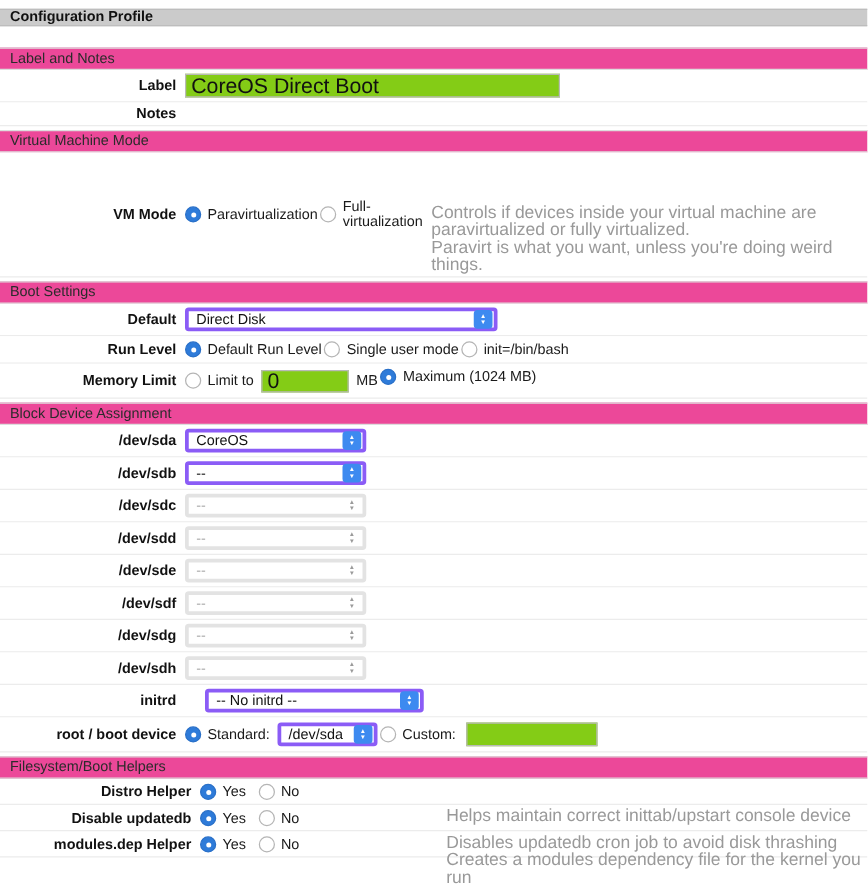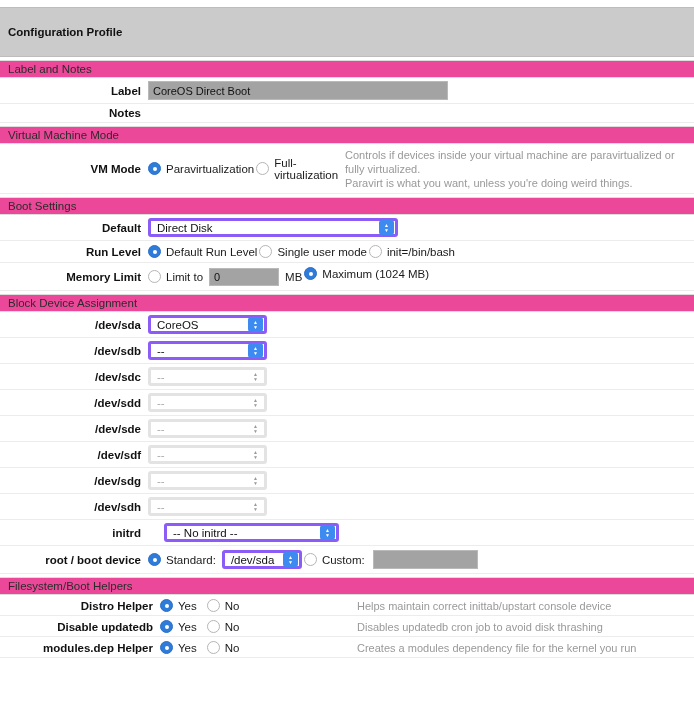--- a/index.html
+++ b/index.html
@@ -5,43 +5,43 @@
   * { margin:0; padding:0; box-sizing:border-box; }
   html,body { background:#fff; }
   body {
     width:694px; height:708px; overflow:hidden;
     font-family:"Liberation Sans","DejaVu Sans",sans-serif;
     font-size:11.5px; color:#1a1a1a;
     padding-top:7px;
   }
   .page-header {
     background:#cbcbcb; border-top:1px solid #bdbdbd; border-bottom:1px solid #bdbdbd;
-    font-weight:bold; padding:18px 8px; margin-bottom:3px; color:#111;
+    font-weight:bold; padding:0 8px; margin-bottom:17px; color:#111;
   }
   .section-bar {
     background:#ec4899; border-top:1px solid #ddd; border-bottom:1px solid #ddd;
     padding:2px 8px; color:#2b2b2b; margin-top:3px;
   }
   .form-row {
     display:flex; align-items:center; padding:3px 0;
     border-bottom:1px solid #ececec; background:#fff;
   }
   .lbl {
     width:148px; min-width:148px; text-align:right; font-weight:bold;
     padding-right:7px; color:#111;
   }
   .ctrl { padding-left:0; display:flex; flex-direction:row; gap:2px; }
   .ctrl-fixed { width:197px; min-width:197px; }
-  .help { color:#999; font-size:11px; line-height:14px; padding-top:1px; }
+  .help { color:#999; font-size:14px; line-height:14px; padding-top:1px;margin-top:36px; }
   .inline { display:flex; align-items:center; flex-direction:row; }
 
   
   .inp {
-    height:19px; border:1px solid #b9b9b9; padding:0 4px; font-size:11px;
-    font-family:"Liberation Sans","DejaVu Sans",sans-serif; color:#111; background:#a3a3a3;
+    height:19px; border:1px solid #b9b9b9; padding:0 4px; font-size:17px;
+    font-family:"Liberation Sans","DejaVu Sans",sans-serif; color:#111; background:#84cc16;
   }
   .ta {
     width:338px; height:36px; border:1px solid #b0b0b0; background:#fff;
     font-family:"DejaVu Sans Mono","Liberation Mono",monospace; font-size:10.5px;
     padding:1px 4px; position:relative; line-height:13px; color:#111;
   }
   .ta::after {
     content:""; position:absolute; right:1px; bottom:1px; width:10px; height:10px;
     background:repeating-linear-gradient(-45deg, transparent 0 2px, #b5b5b5 2px 3px);
     clip-path:polygon(100% 0, 0 100%, 100% 100%);
@@ -68,21 +68,21 @@
     padding-left:6px; color:#111; cursor:default;
   }
   .stepper {
     width:15px; height:15px; margin:1px 1px 1px 4px; border-radius:3px;
     background:#3d8af0; color:#fff; display:flex; flex-direction:column;
     align-items:center; justify-content:center; font-size:5px; line-height:4.5px; flex:none;
   }
   .sel.disabled { border-color:#e3e3e3; color:#ababab; }
   .sel.disabled .stepper { background:transparent; color:#9a9a9a; }
 
-  .w-kernel { width:250px; } .w-dev { width:119px;gap:29px; } .w-initrd { width:175px;margin-left:16px; }
+  .w-kernel { width:250px; } .w-dev { width:145px;gap:29px; } .w-initrd { width:175px;margin-left:16px; }
   .w-root { width:80px; } .w-label-input { width:300px; } .w-mem { width:70px; }
   .w-custom { width:105px; }
 
   
   .helper-row { display:flex; align-items:center; padding:3px 0 2px 12px; border-bottom:1px solid #ececec; height:21px; }
   .yesno { width:197px; min-width:197px; display:flex; align-items:center; }
   .yesno .gap { width:10px; }
   .mem-unit { margin-left:6px; }
   .std-sel { margin-left:6px; }
   .cust-inp { margin-left:8px; }

